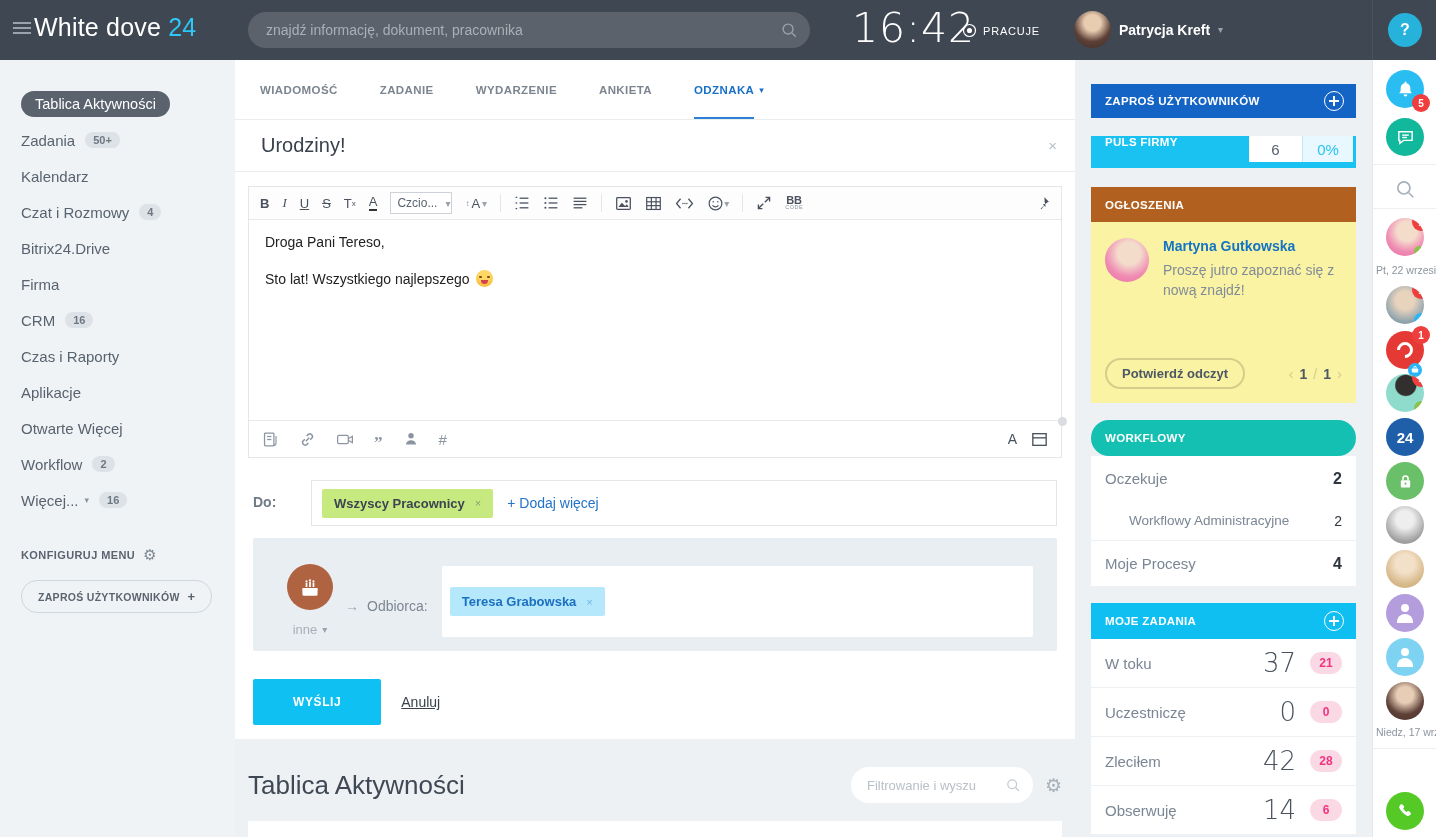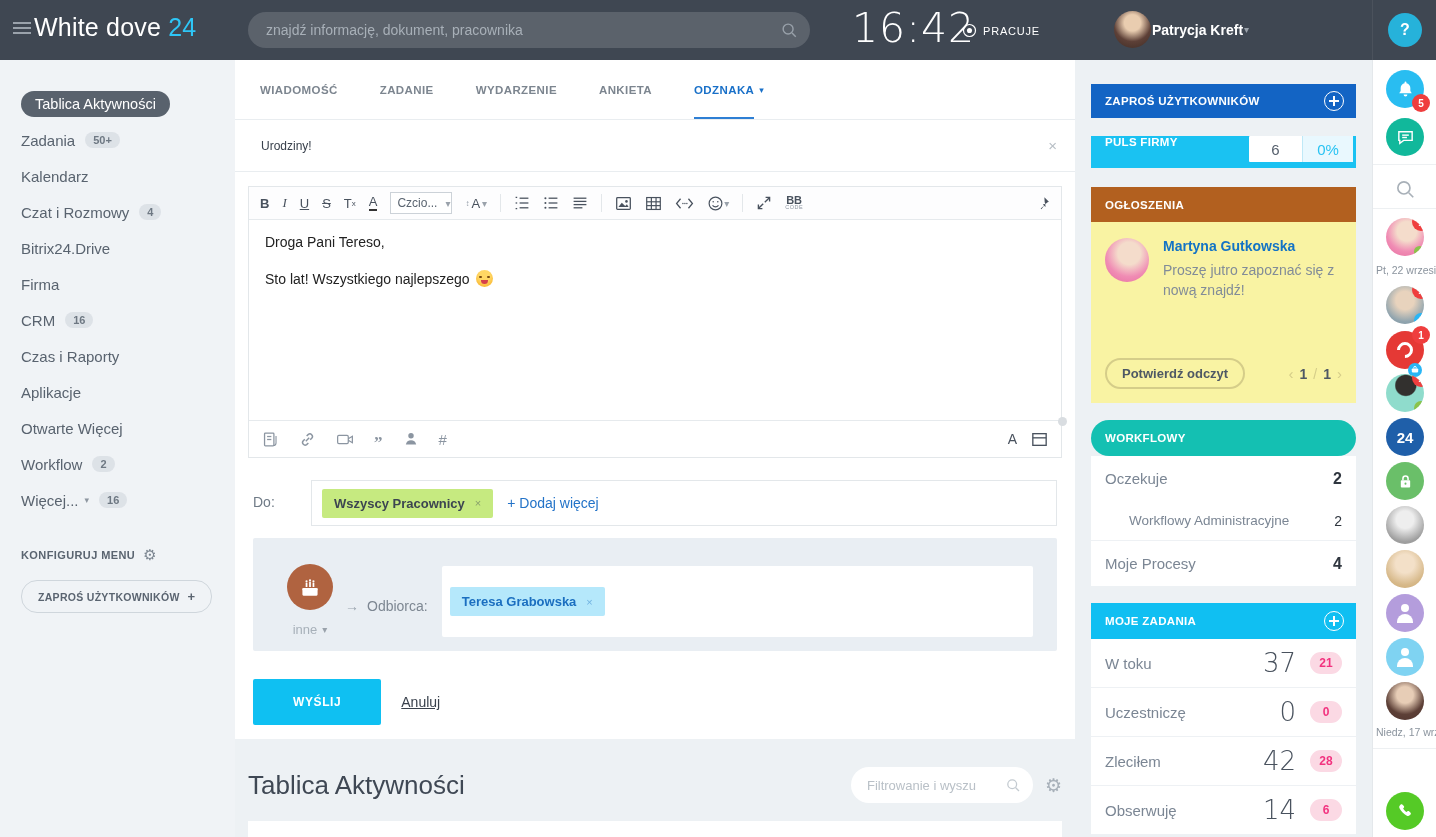--- a/index.html
+++ b/index.html
@@ -12,21 +12,21 @@
   .burger { position:absolute; left:13px; top:22px; width:18px; height:14px; cursor:pointer; }
   .burger i { display:block; height:2px; background:#9aa2ab; margin-bottom:3px; }
   .logo { position:absolute; left:34px; top:13px; font-size:25px; font-weight:500; color:#fff; letter-spacing:.2px; }
   .logo .accent { color:#2ec6f6; }
   .hd-search { position:absolute; left:248px; top:12px; width:562px; height:36px; border-radius:18px; background:rgba(255,255,255,.15); }
   .hd-search input { width:100%; height:100%; background:transparent; border:none; outline:none; padding:0 40px 0 18px; font-size:14px; color:#e8ecef; font-family:inherit; }
   .hd-search input::placeholder { color:#a8b0b8; }
   .hd-search .mag { position:absolute; right:12px; top:9px; color:#98a0a9; }
   .hd-time { position:absolute; left:852px; top:4px; font-size:41px; font-weight:200; color:#fff; letter-spacing:1px; font-family:"DejaVu Sans",sans-serif; }
   .hd-status { position:absolute; left:962px; top:23px; display:flex; align-items:center; gap:6px; color:#fff; font-size:11px; letter-spacing:.8px; cursor:pointer; }
-  .hd-user { position:absolute; left:1114px; top:11px; display:flex; align-items:center; gap:1px; cursor:pointer; }
+  .hd-user { position:absolute; left:1074px; top:11px; display:flex; align-items:center; gap:8px; cursor:pointer; }
   .avatar { border-radius:50%; background:#cfd8dc; overflow:hidden; flex:none; }
   .av-patrycja { width:37px; height:37px; background:radial-gradient(circle at 50% 32%,#e9cdb0 26%,#5d4037 60%,#3e2c25 100%); }
   .hd-user-name { color:#fff; font-size:14px; font-weight:700; }
   .caret { display:inline-block; font-size:10px; color:#9aa2ab; }
   .hd-divider { position:absolute; left:1372px; top:0; width:1px; height:60px; background:#4b525c; }
   .help-btn { position:absolute; left:1388px; top:13px; width:34px; height:34px; border-radius:50%; background:#26b2da; color:#fff; font-size:16px; font-weight:700; display:flex; align-items:center; justify-content:center; cursor:pointer; }
 
   
   .left-sidebar { position:absolute; left:0; top:60px; width:235px; bottom:0; background:#f0f3f6; padding-top:26px; }
   .side-item { height:36px; display:flex; align-items:center; padding-left:21px; cursor:pointer; }
@@ -43,21 +43,21 @@
 
   
   .main { position:absolute; left:235px; top:60px; width:840px; }
   .composer { background:#fff; }
   .tabs { display:flex; gap:42px; padding-left:25px; height:60px; border-bottom:1px solid #e9edf0; }
   .tab { position:relative; display:flex; align-items:center; gap:5px; font-size:11.5px; font-weight:700; letter-spacing:.4px; color:#7c858f; cursor:pointer; }
   .tab.active { color:#1970c8; }
   .tab.active::after { content:""; position:absolute; left:0; right:10px; bottom:0; height:2px; background:#2e7fd4; }
   .tab-caret { font-size:9px; color:#1970c8; }
   .title-row { height:52px; display:flex; align-items:center; padding:0 18px 0 26px; border-bottom:1px solid #e9edf0; }
-  .title-input { flex:1; border:none; outline:none; font-size:12px; color:#39414c; font-family:inherit; }
+  .title-input { flex:1; border:none; outline:none; font-size:20px; color:#39414c; font-family:inherit; }
   .title-close { color:#b7bec5; font-size:15px; cursor:pointer; }
 
   .editor { margin:14px 13px 0; border:1px solid #e3e7ea; }
   .ed-toolbar { height:33px; display:flex; align-items:center; gap:13px; padding:0 11px; border-bottom:1px solid #e6eaed; color:#49525e; background:#fdfdfe; }
   .ed-btn { font-size:13px; cursor:pointer; display:flex; align-items:center; color:#49525e; }
   .b-bold { font-weight:700; }
   .b-italic { font-style:italic; font-family:"Liberation Serif",serif; }
   .b-under { text-decoration:underline; }
   .b-strike { text-decoration:line-through; }
   .b-clear sub { font-size:8px; }
@@ -77,21 +77,21 @@
   .emoji::after { content:""; position:absolute; left:5px; bottom:3px; width:7px; height:4px; background:#d6404a; border-radius:0 0 7px 7px; }
   .ed-dot { position:absolute; right:-6px; top:-4px; width:9px; height:9px; border-radius:50%; background:#d9dde1; }
   .ed-footer { height:37px; border-top:1px solid #e6eaed; display:flex; align-items:center; gap:20px; padding:0 13px; color:#8b95a1; position:relative; }
   .ed-ic { cursor:pointer; display:flex; align-items:center; }
   .ed-quote { font-size:17px; font-weight:700; font-family:"Liberation Serif",serif; line-height:.4; padding-top:8px; }
   .ed-hash { font-size:15px; }
   .ed-right { margin-left:auto; display:flex; align-items:center; gap:14px; color:#49525e; }
   .ed-a { font-size:14px; cursor:pointer; }
 
   .to-row { margin:22px 18px 0; display:flex; gap:2px; }
-  .to-label { width:56px; padding-top:14px; font-size:14px; color:#6f7a86; }
+  .to-label { width:56px; padding-top:14px; font-size:14px; color:#6f7a86;font-weight:bold; }
   .to-box { flex:1; border:1px solid #e3e7ea; min-height:46px; display:flex; align-items:center; gap:14px; padding:5px 10px; }
   .tag { display:inline-flex; align-items:center; gap:10px; padding:7px 12px; font-size:13px; font-weight:700; border-radius:2px; cursor:pointer; }
   .tag-green { background:#c6ea80; color:#3c4550; }
   .tag-close { font-size:11px; font-weight:400; opacity:.45; cursor:pointer; }
   .add-more { color:#2373c8; font-size:14px; cursor:pointer; }
 
   .recip-panel { margin:12px 18px 0; background:#e9eef3; border-radius:2px; padding:26px 24px 14px 34px; display:flex; }
   .recip-left { display:flex; flex-direction:column; align-items:center; }
   .cake-circle { width:46px; height:46px; border-radius:50%; background:#b06340; display:flex; align-items:center; justify-content:center; }
   .inne { margin-top:12px; font-size:13px; color:#a7b0b9; cursor:pointer; display:flex; gap:5px; align-items:center; }

